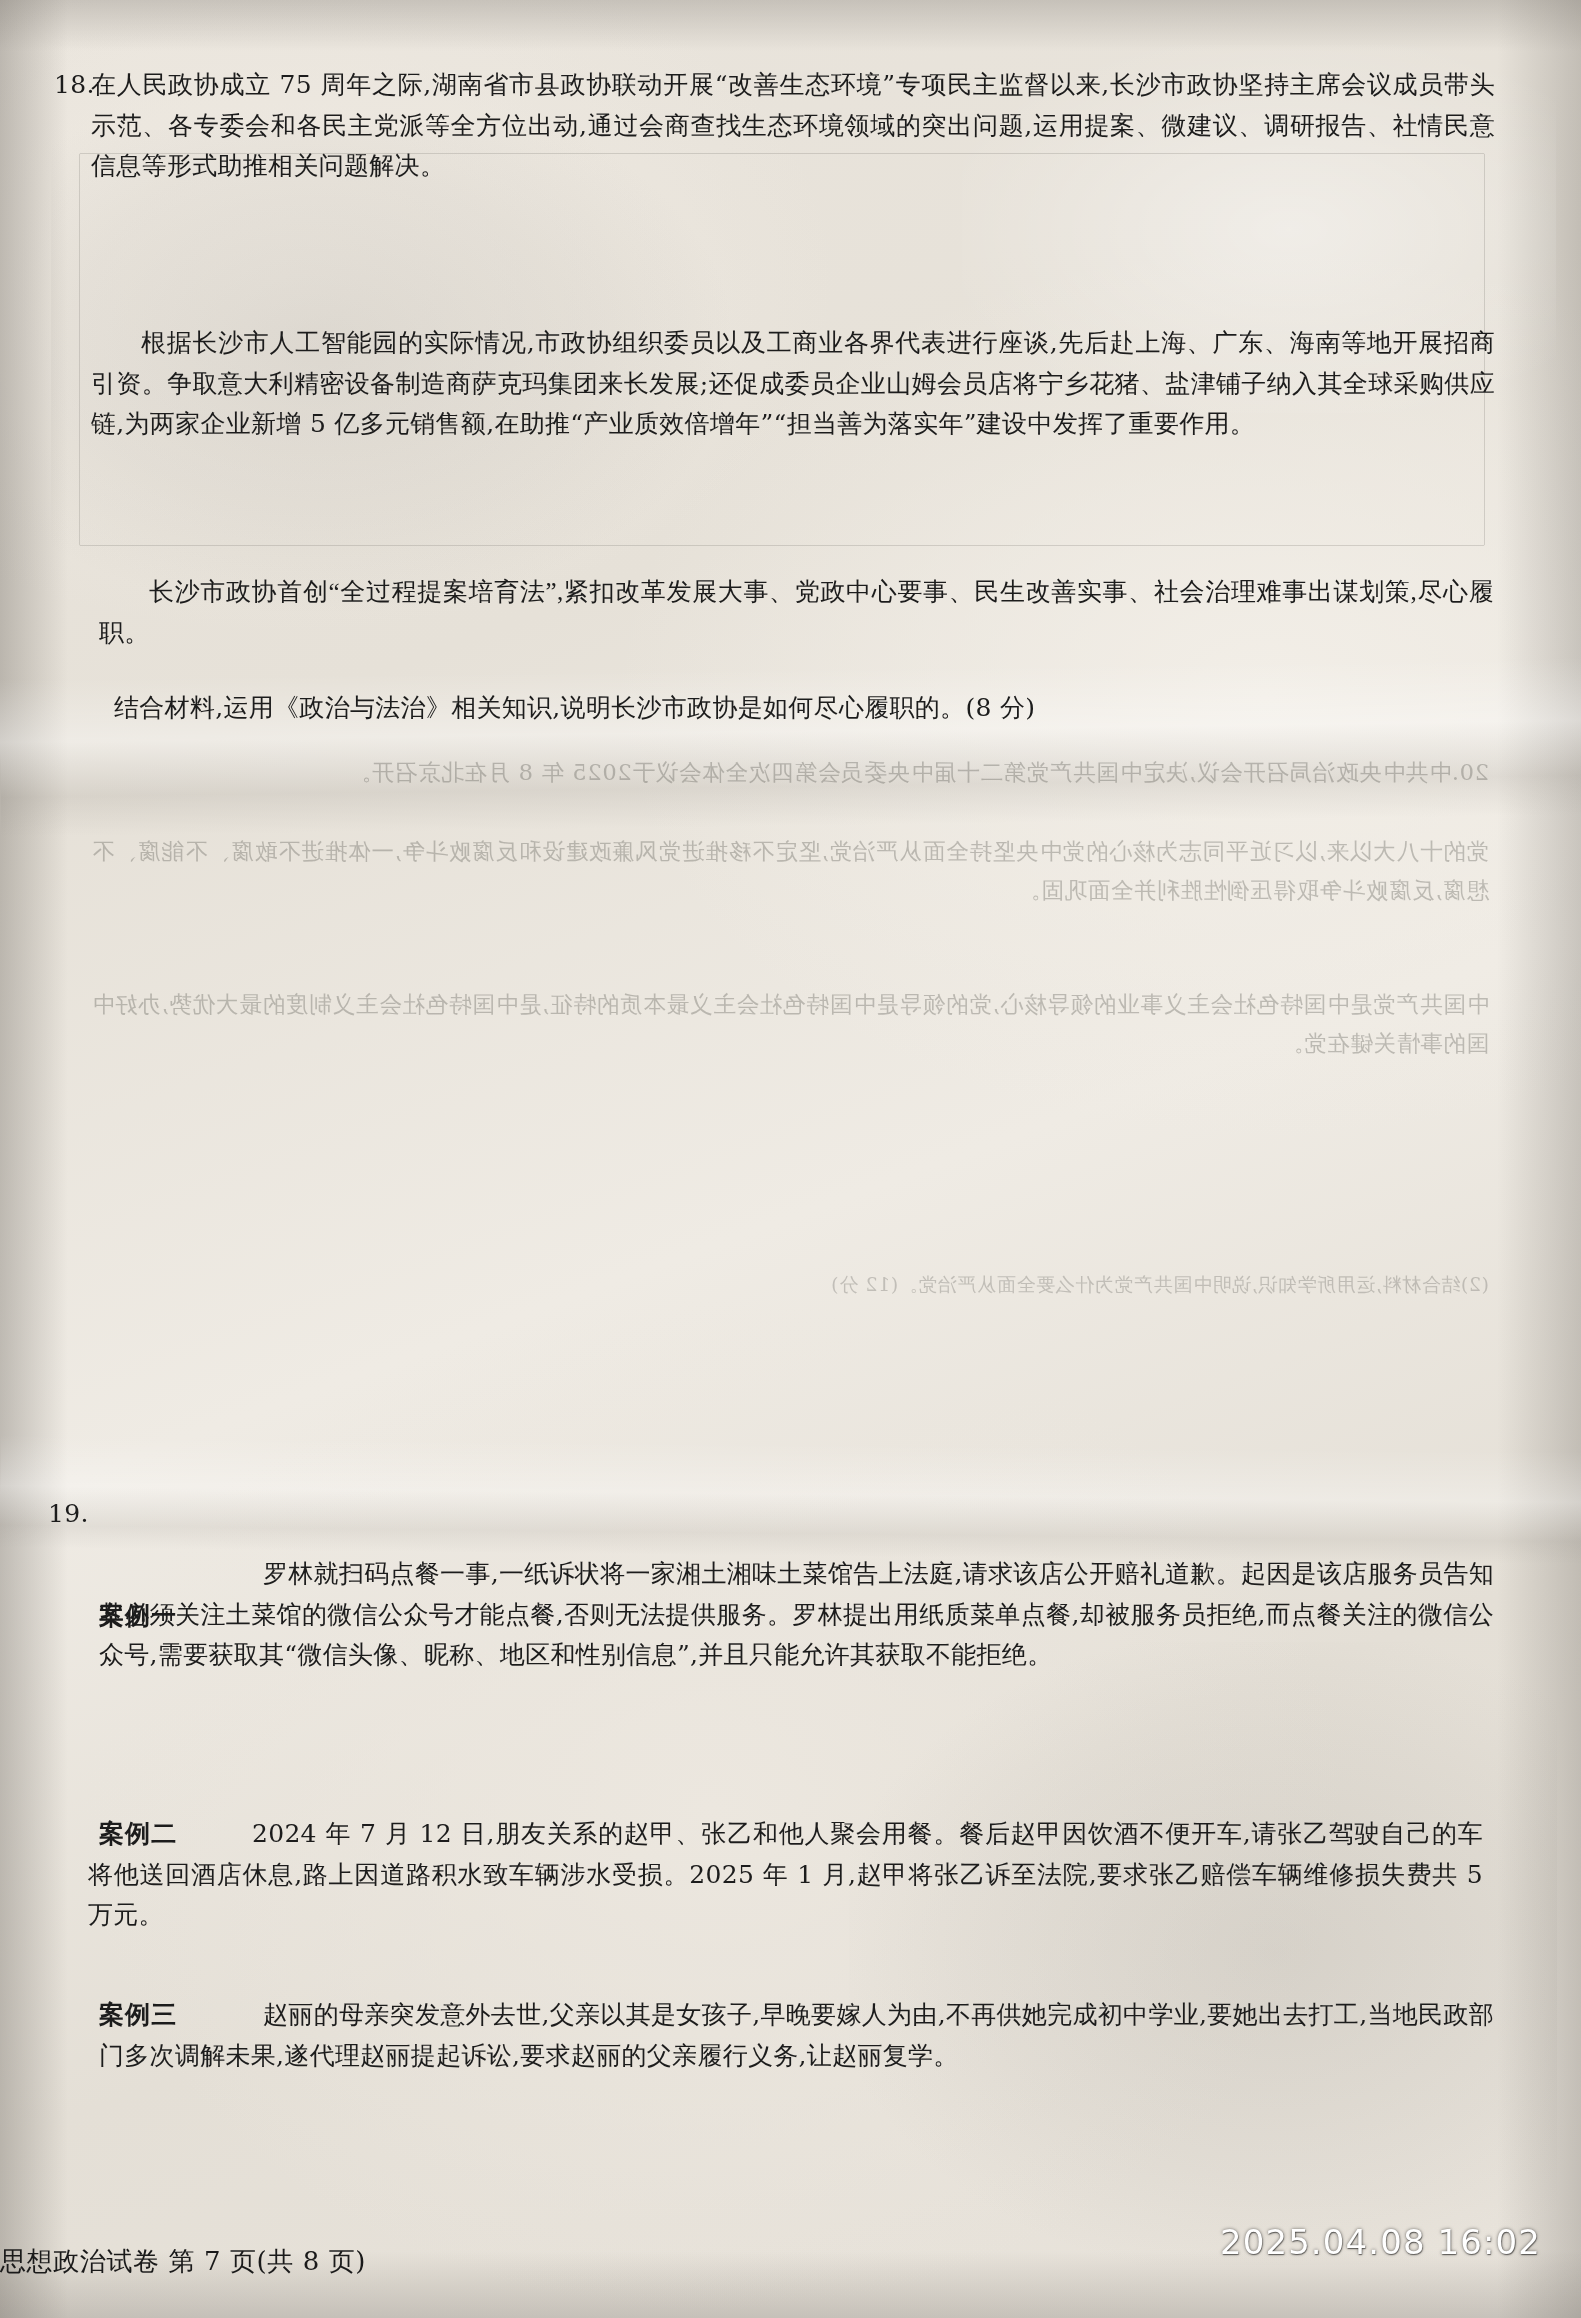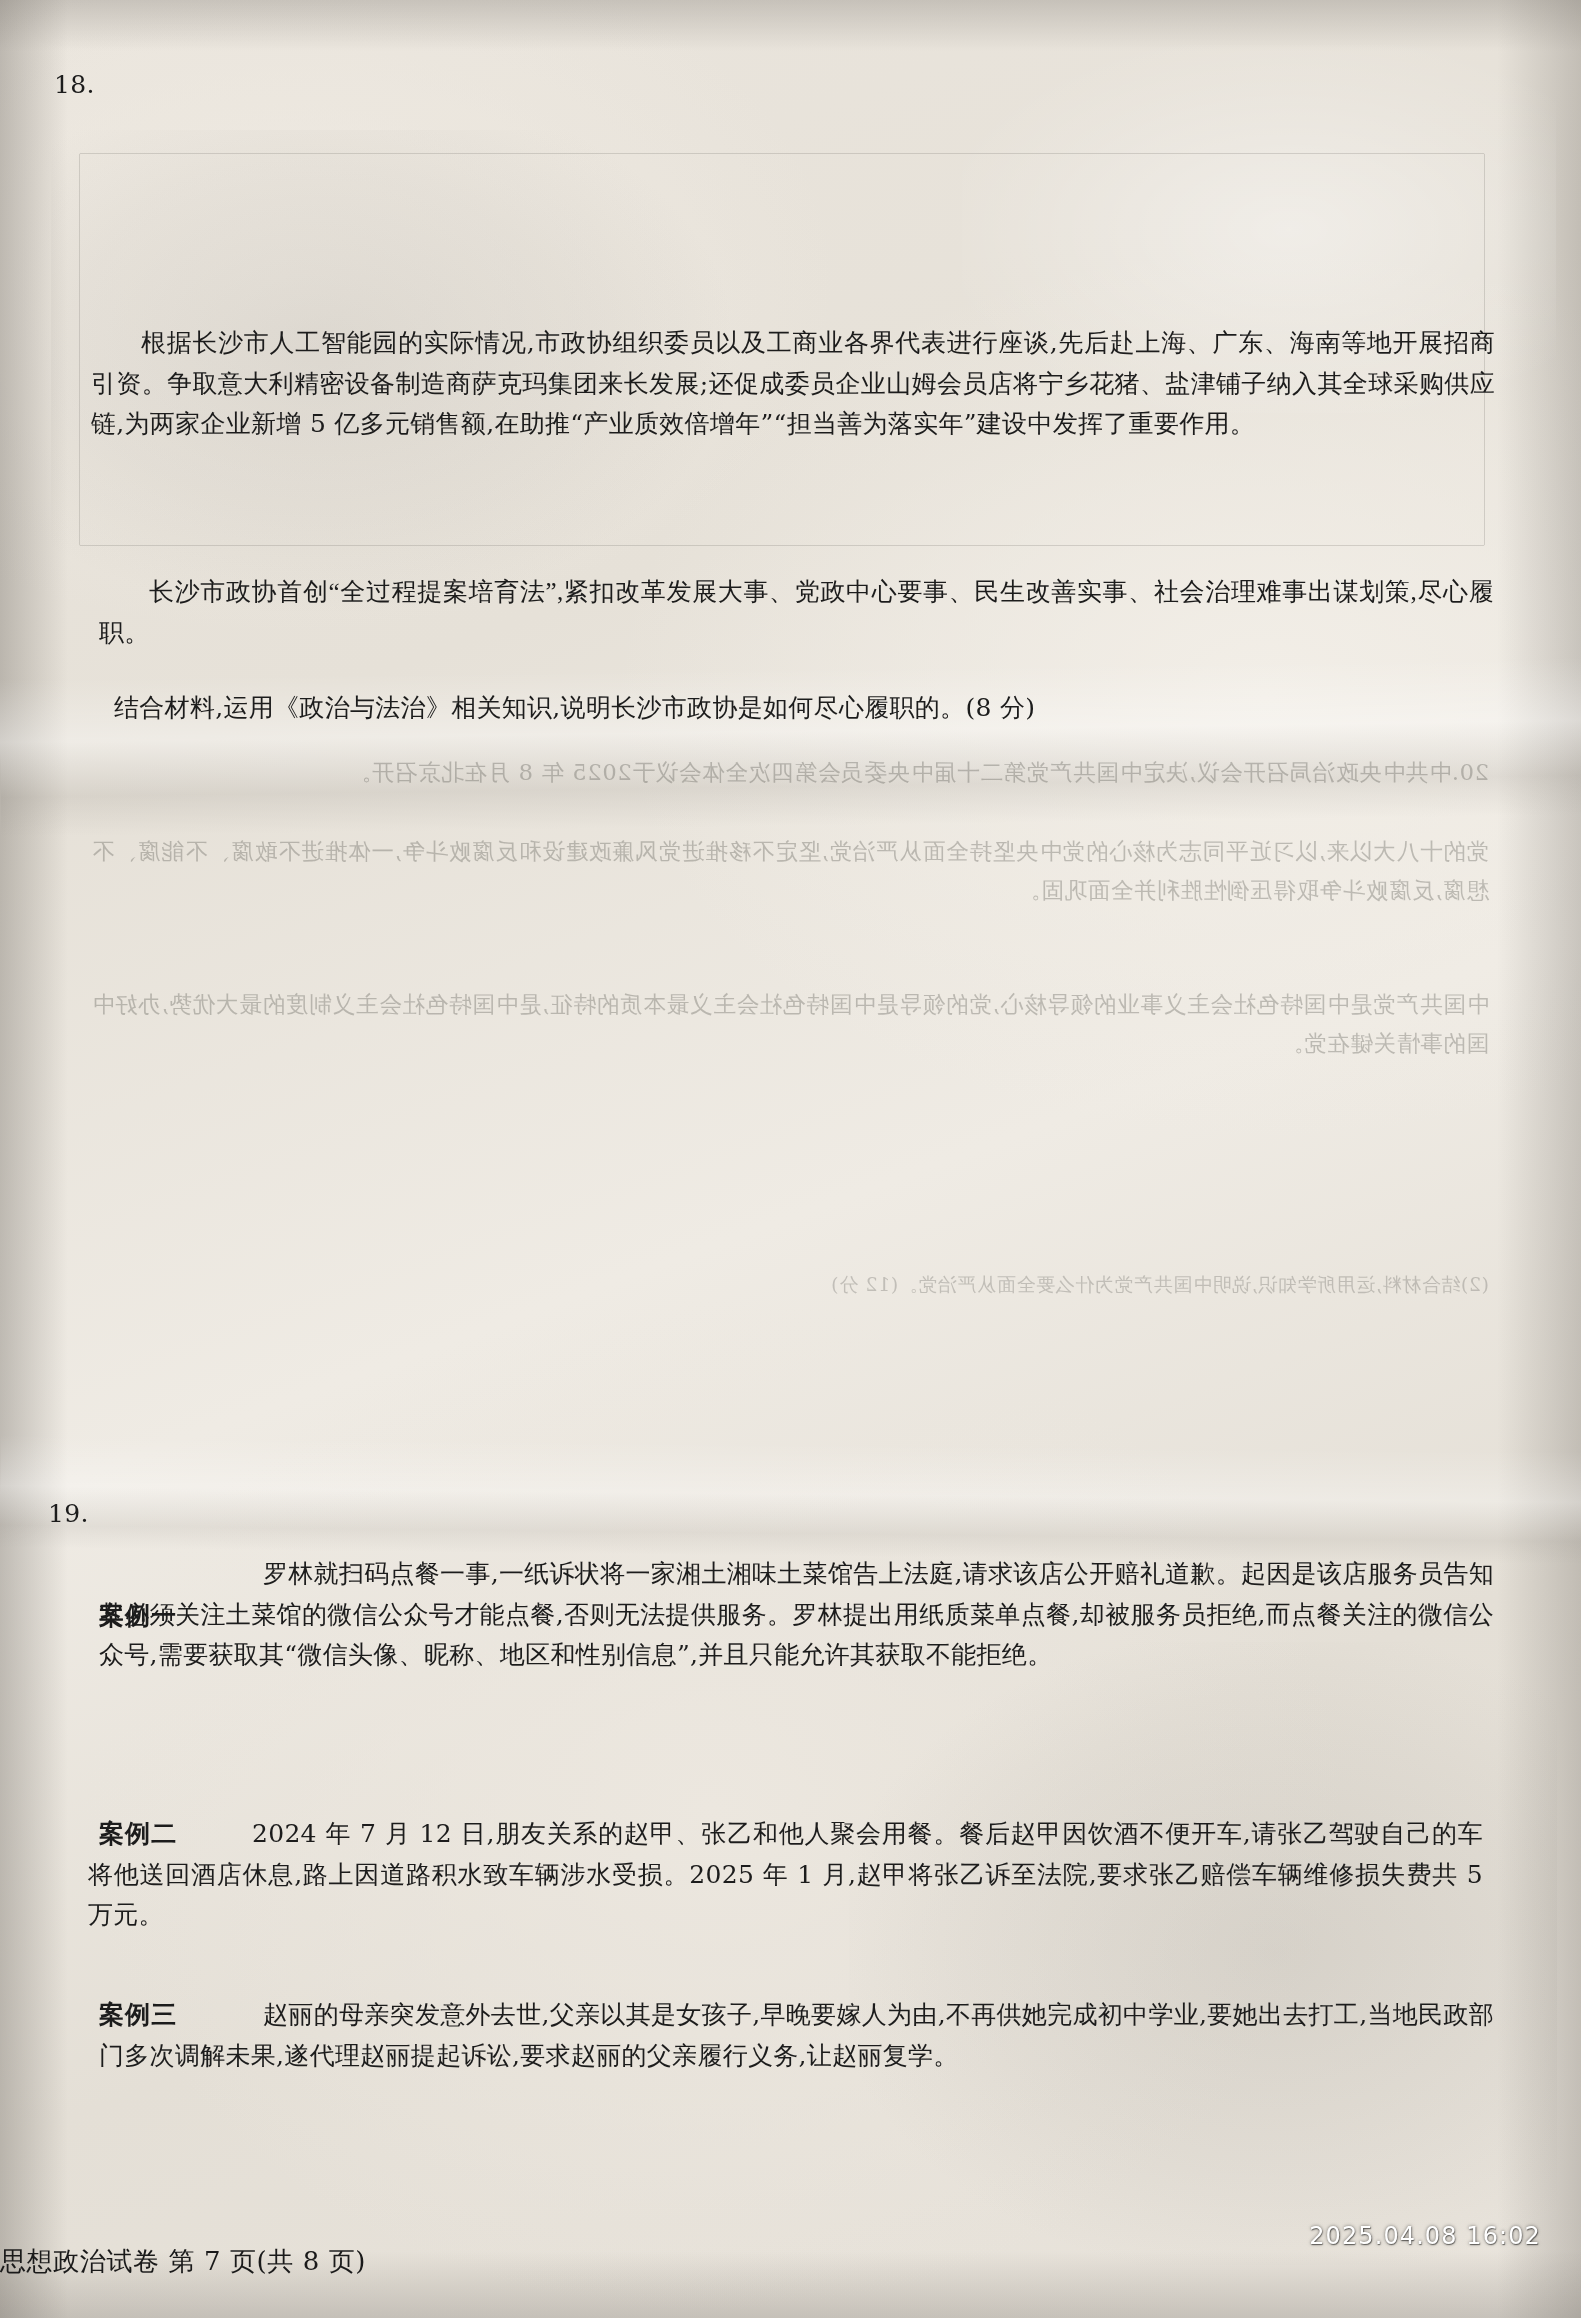--- a/index.html
+++ b/index.html
@@ -118,21 +118,21 @@
     font-family: "DejaVu Serif", serif;
     font-size: 26px;
     color: #1a1a1a;
     letter-spacing: 0.6px;
   }
   .timestamp {
     position: absolute;
     right: 41px;
     top: 2222px;
     font-family: "DejaVu Sans", sans-serif;
-    font-size: 24px;
+    font-size: 34px;
     color: #ffffff;
     letter-spacing: 1.1px;
     text-shadow: 0 0 3.4px rgba(0,0,0,0.55), 0.6px 0.6px 1.1px rgba(0,0,0,0.5);
     font-weight: 400;
   }
 </style>
 </head>
 <body>
 
 <div class="page">
@@ -145,20 +145,21 @@
   <div class="shade blotch-a"></div>
   <div class="shade blotch-b"></div>
   <div class="shade crease1"></div>
   <div class="shade crease2"></div>
 
   <div class="faint-box" style="left:79px; top:153px; width:1404px; height:391px;"></div>
 
   <div class="doc">
 
     <div class="blk" style="left:54px; top:65px; width:34px;">18.</div>
+    <div class="blk" style="left:91px; top:65px; width:1404px;">在人民政协成立 75 周年之际,湖南省市县政协联动开展“改善生态环境”专项民主监督以来,长沙市政协坚持主席会议成员带头示范、各专委会和各民主党派等全方位出动,通过会商查找生态环境领域的突出问题,运用提案、微建议、调研报告、社情民意信息等形式助推相关问题解决。</div>
 
     <div class="blk indent" style="left:91px; top:323px; width:1404px;">根据长沙市人工智能园的实际情况,市政协组织委员以及工商业各界代表进行座谈,先后赴上海、广东、海南等地开展招商引资。争取意大利精密设备制造商萨克玛集团来长发展;还促成委员企业山姆会员店将宁乡花猪、盐津铺子纳入其全球采购供应链,为两家企业新增 5 亿多元销售额,在助推“产业质效倍增年”“担当善为落实年”建设中发挥了重要作用。</div>
 
     <div class="blk indent" style="left:99px; top:572px; width:1395px;font-family:Liberation Serif, serif;">长沙市政协首创“全过程提案培育法”,紧扣改革发展大事、党政中心要事、民生改善实事、社会治理难事出谋划策,尽心履职。</div>
 
     <div class="blk" style="left:114px; top:688px; width:1395px;">结合材料,运用《政治与法治》相关知识,说明长沙市政协是如何尽心履职的。(8 分)</div>
 
     <div class="ghost" style="left:91px; top:753px; width:1398px;">20.中共中央政治局召开会议,决定中国共产党第二十届中央委员会第四次全体会议于2025 年 8 月在北京召开。</div>
     <div class="ghost" style="left:91px; top:832px; width:1398px;">党的十八大以来,以习近平同志为核心的党中央坚持全面从严治党,坚定不移推进党风廉政建设和反腐败斗争,一体推进不敢腐、不能腐、不想腐,反腐败斗争取得压倒性胜利并全面巩固。</div>
     <div class="ghost" style="left:91px; top:985px; width:1398px;">中国共产党是中国特色社会主义事业的领导核心,党的领导是中国特色社会主义最本质的特征,是中国特色社会主义制度的最大优势,办好中国的事情关键在党。</div>

